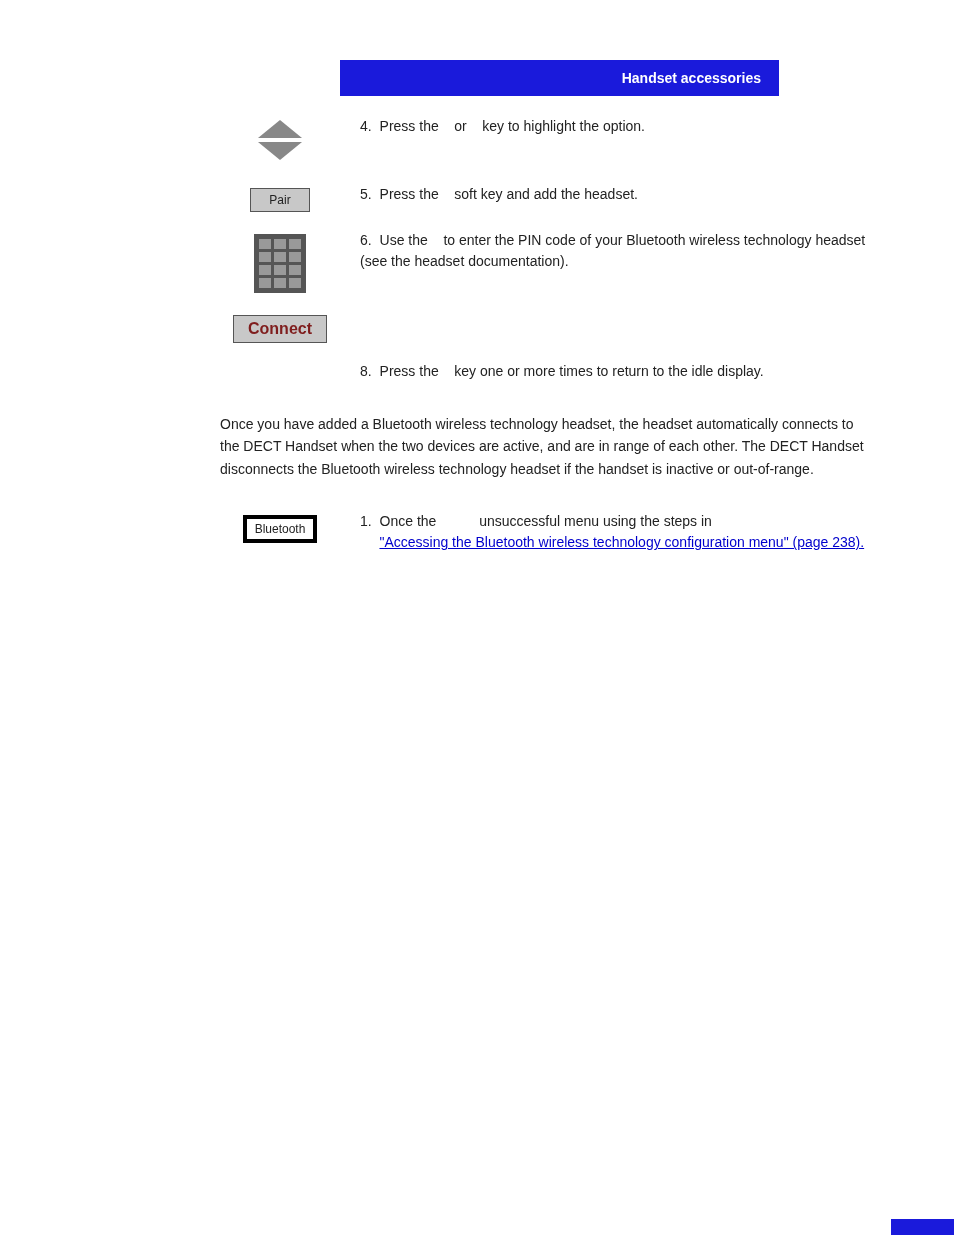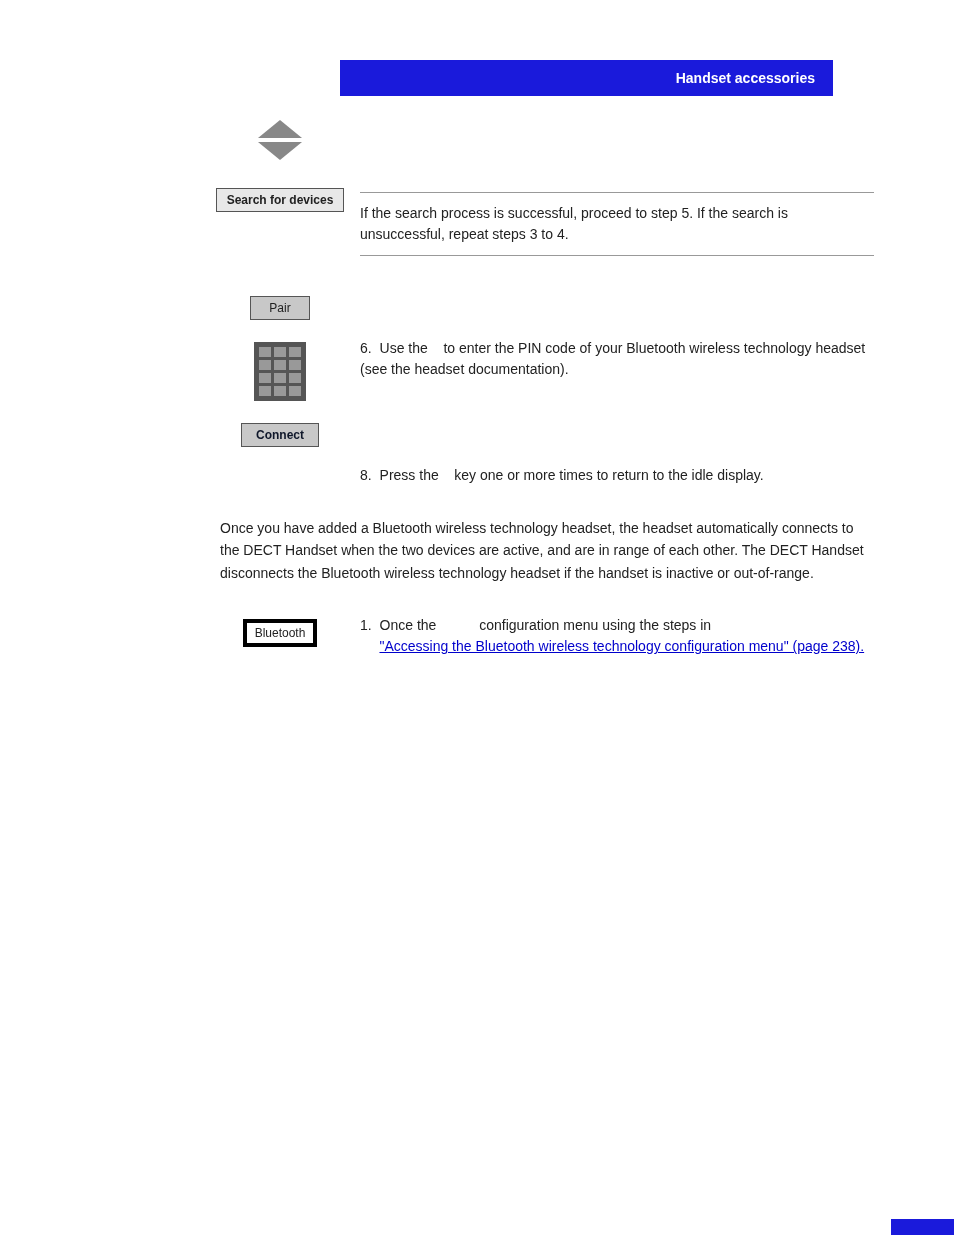--- a/index.html
+++ b/index.html
@@ -24,21 +24,21 @@
     .header-bar {
       background: #1a1adb;
       color: #ffffff;
       font-weight: bold;
       font-size: 14px;
       text-align: right;
       padding: 10px 18px;
       margin-left: 340px;
       margin-right: 0;
       margin-top: 60px;
-      width: 493px;
+      width: 439px;
     }
 
     
     .content-area {
       margin: 0 80px 0 220px;
       padding-top: 20px;
     }
 
     .step-row {
       display: flex;
@@ -106,23 +106,23 @@
       font-weight: normal;
       color: #222;
       display: inline-block;
     }
 
     
     .connect-btn {
       border: 1px solid #555;
       background: #c8c8c8;
       padding: 4px 14px;
-      font-size: 12px;
-      font-weight: bold;
-      color: #0f172a;
+      font-size: 16px;
+      font-weight: bold;
+      color: #7f1d1d;
       display: inline-block;
     }
 
     
     .keypad-icon {
       display: grid;
       grid-template-columns: repeat(3, 12px);
       grid-template-rows: repeat(4, 10px);
       gap: 3px;
       background: #555;
@@ -196,40 +196,36 @@
 
   <div class="content-area">
 
     <div class="step-row">
       <div class="step-icon-col">
         <div class="nav-arrows">
           <div class="arrow-up"></div>
           <div class="arrow-down"></div>
         </div>
       </div>
-    </div>
-
-    <div class="step-row">
-      <div class="step-icon-col">
-        <div class="soft-key-btn">
-          <span>Search for devices</span>
-        </div>
-      </div>
-      <div class="step-text-col">
-        <div class="info-block">
-          If the search process is successful, proceed to step 5. If the search is unsuccessful, repeat steps 3 to 4.
-        </div>
-      </div>
-    </div>
+      <div class="step-text-col">
+        <span class="step-num">4.</span>
+        Press the &nbsp;&nbsp; or &nbsp;&nbsp; key to highlight the option.
+      </div>
+    </div>
+
 
     <div class="step-row">
       <div class="step-icon-col">
         <div class="pair-btn">
           <span>Pair</span>
         </div>
+      </div>
+      <div class="step-text-col">
+        <span class="step-num">5.</span>
+        Press the &nbsp;&nbsp; soft key and add the headset.
       </div>
     </div>
 
     <div class="step-row">
       <div class="step-icon-col">
         <div class="keypad-icon">
           <div class="keypad-key"></div>
           <div class="keypad-key"></div>
           <div class="keypad-key"></div>
           <div class="keypad-key"></div>
@@ -274,21 +270,21 @@
     <div class="step-row">
       <div class="step-icon-col">
         <div class="bluetooth-label">
           <span>Bluetooth</span>
         </div>
       </div>
       <div class="step-text-col">
         <span class="step-num">1.</span>
         <span>Once the</span>
         &nbsp;&nbsp;&nbsp;&nbsp;&nbsp;&nbsp;&nbsp;&nbsp;&nbsp;
-        <span>configuration menu using the steps in </span>
+        <span>unsuccessful menu using the steps in </span>
         <br>&nbsp;&nbsp;&nbsp;&nbsp;
         <a class="link-text" href="#">
           <span>"Accessing the Bluetooth wireless technology configuration menu" (page 238).</span>
         </a>
       </div>
     </div>
 
   </div>
 
   <div class="page-badge">

